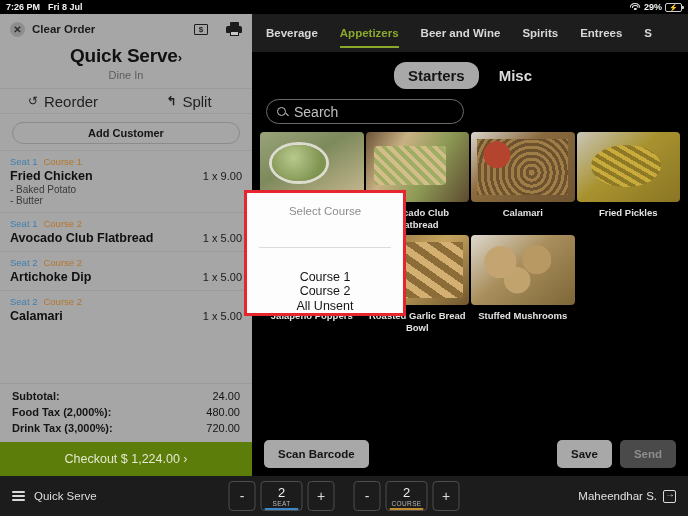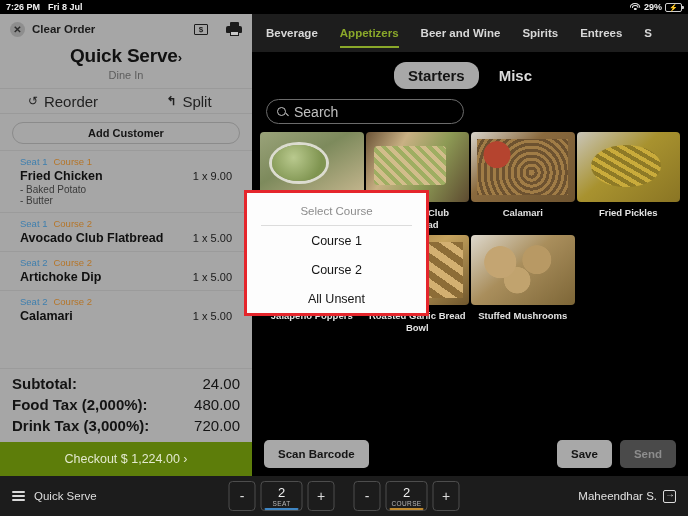--- a/index.html
+++ b/index.html
@@ -70,33 +70,33 @@
   .split-ic { font-size: 12px; color: #1f1f1f; font-weight: bold; }
 
   .add-cust-wrap { padding: 8px 12px 6px; }
   .add-cust {
     height: 22px; border: 1px solid #8b8b8b; border-radius: 11px;
     display: flex; align-items: center; justify-content: center;
     font-size: 11px; font-weight: bold; color: #141414; cursor: pointer;
   }
 
   .items { flex: 1; overflow: hidden; }
-  .item { padding: 5px 20px 6px; border-top: 1px solid #9b9b9b; }
+  .item { padding: 5px 10px 6px; border-top: 1px solid #9b9b9b; }
   .item:first-child { border-top: 1px solid #9b9b9b; }
   .item-meta { font-size: 9.5px; margin-bottom: 2px; }
   .seat-lbl { color: #3f7fae; }
   .course-lbl { color: #b5762a; margin-left: 6px; }
   .item-row { display: flex; align-items: baseline; }
   .item-name { font-size: 12.5px; font-weight: bold; color: #101010; flex: 1; }
   .item-price { font-size: 11px; color: #1a1a1a; }
   .mods { margin-top: 1px; }
   .mod { font-size: 10px; color: #3a3a3a; }
 
   .totals { padding: 4px 12px 6px; border-top: 1px solid #9b9b9b; }
-  .tot-row { display: flex; justify-content: space-between; font-size: 15px; color: #141414; padding: 2px 0; }
+  .tot-row { display: flex; justify-content: space-between; font-size: 11px; color: #141414; padding: 2px 0; }
   .tot-row .lbl { font-weight: bold; }
   .checkout {
     height: 34px; background: #5d7d0a; display: flex; align-items: center; justify-content: center;
     color: #e3e9cf; font-size: 12.5px; cursor: pointer;
   }
 
   
   .main { position: absolute; top: 14px; left: 252px; width: 436px; height: 462px; background: #000; }
 
   .tabs {
@@ -160,23 +160,23 @@
   
   .actions { position: absolute; left: 0; bottom: 8px; width: 436px; padding: 0 12px; display: flex; align-items: center; }
   .btn { height: 28px; border-radius: 5px; display: flex; align-items: center; justify-content: center;
          font-size: 11.5px; font-weight: bold; cursor: pointer; padding: 0 14px; }
   .btn-grey { background: #a8a8a8; color: #151515; }
   .btn-dis { background: #4a4a4a; color: #8d8d8d; }
   .actions .right { margin-left: auto; display: flex; gap: 8px; }
 
   
   .modal {
-    position: absolute; left: 244px; top: 190px; width: 185px; height: 126px;
+    position: absolute; left: 244px; top: 190px; width: 162px; height: 126px;
     background: #fdfdfd; border: 3px solid #e5262c; z-index: 40;
-    display: flex; flex-direction: column; align-items: center;
+    display: flex; flex-direction: column; align-items: center; gap: 22px;
   }
   .modal-title { font-size: 11.5px; color: #8c8c8c; margin-top: 12px; }
   .modal-sep { width: 84%; height: 1px; background: #dcdcdc; margin-top: 8px; }
   .modal-opt { flex: 1; width: 100%; display: flex; align-items: center; justify-content: center;
                font-size: 12.5px; color: #161616; cursor: pointer; }
 
   
   .footer { position: absolute; left: 0; bottom: 0; width: 688px; height: 40px; background: #1c1c1c;
             display: flex; align-items: center; padding: 0 12px; }
   .ham { width: 13px; height: 10px; display: flex; flex-direction: column; justify-content: space-between; cursor: pointer; }

